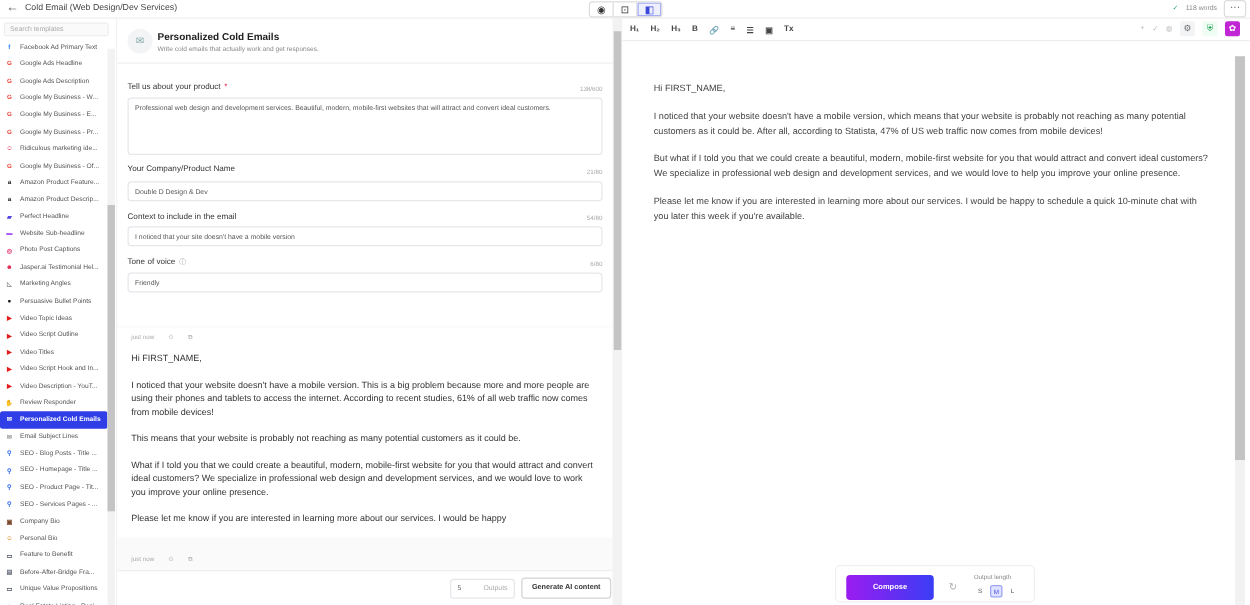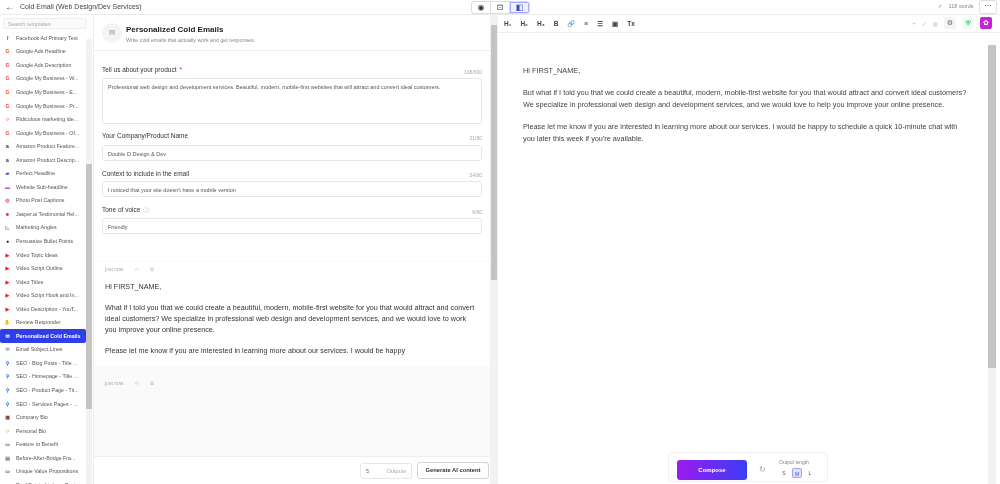--- a/index.html
+++ b/index.html
@@ -249,20 +249,22 @@
   </div>
 
   <div class="output">
     <div class="meta" style="padding-top:4px">
       <span>just now</span>
       <span>✩</span>
       <span>⧉</span>
     </div>
     <div class="out-text" style="margin-top:8px" id="out-text">
         <p>Hi FIRST_NAME,</p>
+        <p>I noticed that your website doesn't have a mobile version. This is a big problem because more and more people are using their phones and tablets to access the internet. According to recent studies, 61% of all web traffic now comes from mobile devices!</p>
+        <p>This means that your website is probably not reaching as many potential customers as it could be.</p>
         <p>What if I told you that we could create a beautiful, modern, mobile-first website for you that would attract and convert ideal customers? We specialize in professional web design and development services, and we would love to work you improve your online presence.</p>
         <p>Please let me know if you are interested in learning more about our services. I would be happy</p>
       </div>
     <div style="height:6px;background:#fafafa"></div>
     <div class="meta" style="padding-top:8px;height:20px;background:#fafafa">
       <span>just now</span>
       <span>✩</span>
       <span>⧉</span>
     </div>
   </div>
@@ -294,20 +296,21 @@
       <span>+</span>
       <span>✓</span>
       <span>◍</span>
       <span class="sq" style="color:#666;background:#f3f4f6">⚙</span>
       <span class="sq" style="color:#16a34a;background:#f0fdf4">⛨</span>
       <span class="sq" style="color:#fff;background:#c026d3">✿</span>
     </div>
   </div>
   <div class="ed-text" id="ed-text">
       <p>Hi FIRST_NAME,</p>
+      <p>I noticed that your website doesn't have a mobile version, which means that your website is probably not reaching as many potential customers as it could be. After all, according to Statista, 47% of US web traffic now comes from mobile devices!</p>
       <p>But what if I told you that we could create a beautiful, modern, mobile-first website for you that would attract and convert ideal customers? We specialize in professional web design and development services, and we would love to help you improve your online presence.</p>
       <p>Please let me know if you are interested in learning more about our services. I would be happy to schedule a quick 10-minute chat with you later this week if you're available.</p>
     </div>
   <div class="e-scroll">
       <div class="e-thumb"></div>
     </div>
   <div class="compose-bar">
     <div class="compose-btn">Compose</div>
     <div class="refresh">↻</div>
     <div class="len-lbl">Output length</div>

